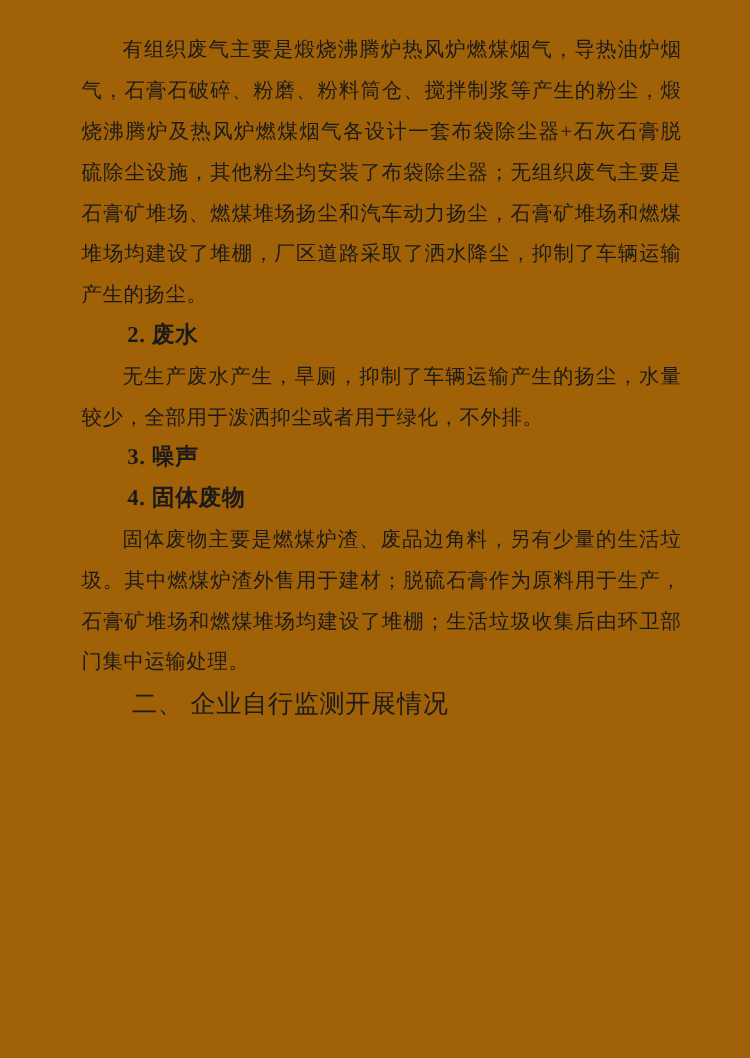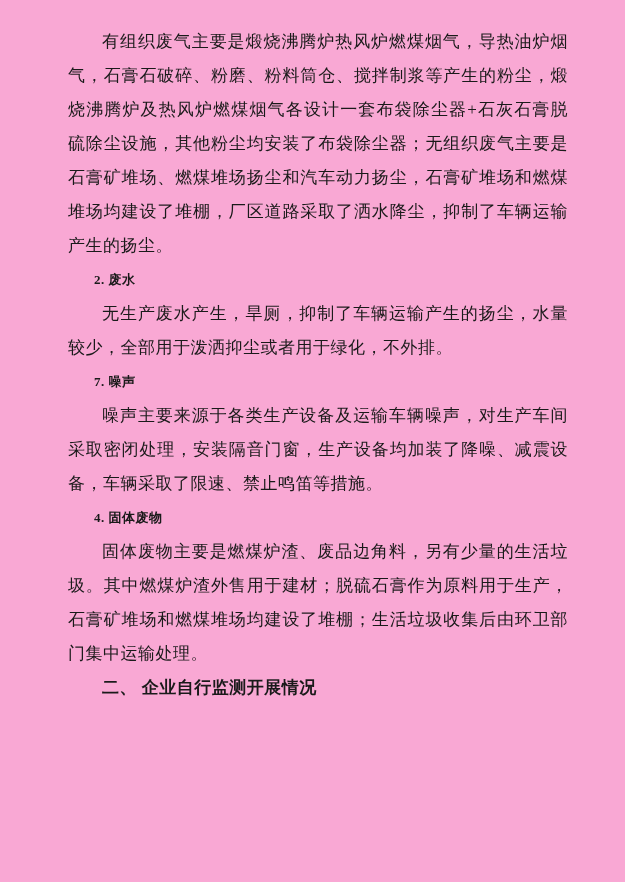--- a/index.html
+++ b/index.html
@@ -11,64 +11,63 @@
     width: 625px;
     height: 882px;
     font-family: "Liberation Serif", "DejaVu Serif", serif;
     color: #1a1a1a;
     overflow: hidden;
   }
   .page {
     box-sizing: border-box;
     width: 625px;
     height: 882px;
-    background: #f9a8d4;
+    background: #a16207;
     padding: 25px 57px 0 68px;
   }
   .body-para {
     margin: 0;
     font-size: 17px;
     line-height: 34px;
     letter-spacing: 0.5px;
     text-align: justify;
     text-justify: inter-character;
     text-indent: 2em;
     word-break: break-all;
   }
   .sub-heading {
     margin: 0;
-    font-size: 13px;
+    font-size: 19px;
     line-height: 34px;
     letter-spacing: 0.5px;
     font-weight: bold;
     text-indent: 2em;
   }
   .section-heading {
     margin: 0;
-    font-size: 17px;
+    font-size: 21px;
     line-height: 34px;
     letter-spacing: 0.5px;
-    font-weight: bold;
+    font-weight: normal;
     text-indent: 2em;
     white-space: nowrap;
   }
 </style>
 </head>
 <body>
 
 <div class="page">
   <p class="body-para">有组织废气主要是煅烧沸腾炉热风炉燃煤烟气，导热油炉烟气，石膏石破碎、粉磨、粉料筒仓、搅拌制浆等产生的粉尘，煅烧沸腾炉及热风炉燃煤烟气各设计一套布袋除尘器+石灰石膏脱硫除尘设施，其他粉尘均安装了布袋除尘器；无组织废气主要是石膏矿堆场、燃煤堆场扬尘和汽车动力扬尘，石膏矿堆场和燃煤堆场均建设了堆棚，厂区道路采取了洒水降尘，抑制了车辆运输产生的扬尘。</p>
 
   <h3 class="sub-heading">2. 废水</h3>
 
   <p class="body-para">无生产废水产生，旱厕，抑制了车辆运输产生的扬尘，水量较少，全部用于泼洒抑尘或者用于绿化，不外排。</p>
 
-  <h3 class="sub-heading">7. 噪声</h3>
+  <h3 class="sub-heading">3. 噪声</h3>
 
-  <p class="body-para">噪声主要来源于各类生产设备及运输车辆噪声，对生产车间采取密闭处理，安装隔音门窗，生产设备均加装了降噪、减震设备，车辆采取了限速、禁止鸣笛等措施。</p>
 
   <h3 class="sub-heading">4. 固体废物</h3>
 
   <p class="body-para">固体废物主要是燃煤炉渣、废品边角料，另有少量的生活垃圾。其中燃煤炉渣外售用于建材；脱硫石膏作为原料用于生产，石膏矿堆场和燃煤堆场均建设了堆棚；生活垃圾收集后由环卫部门集中运输处理。</p>
 
   <h2 class="section-heading">二、 企业自行监测开展情况</h2>
 
 </div>
 
 </body></html>

